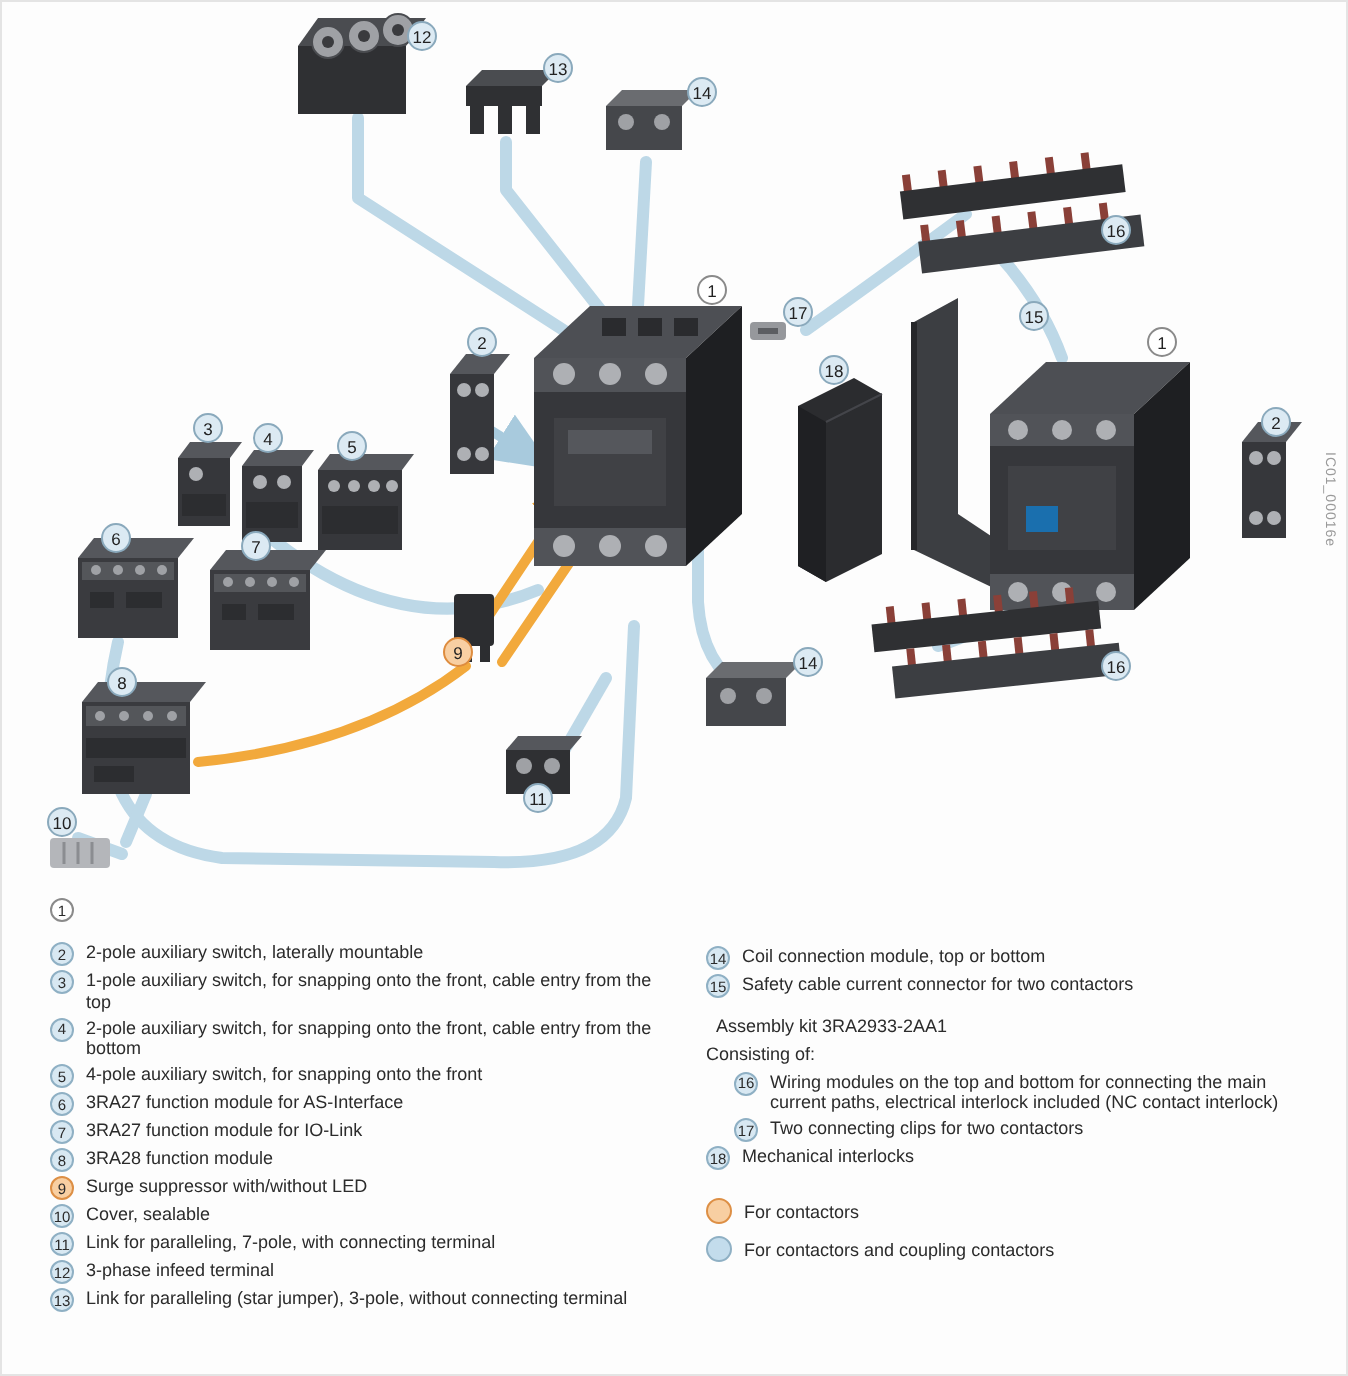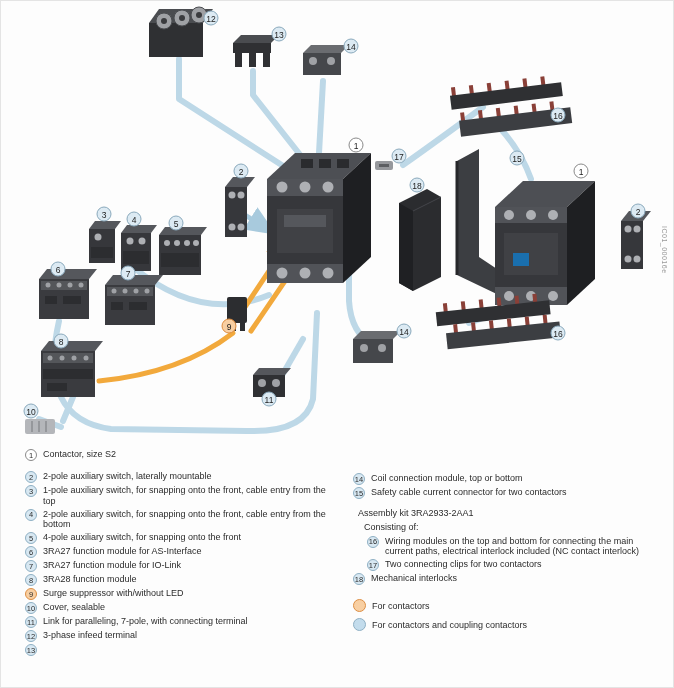--- a/index.html
+++ b/index.html
@@ -18,21 +18,21 @@
   .legend-right{position:absolute;left:352px;top:472px;width:302px;}
   .lrow{display:flex;gap:6px;margin-bottom:2px;font-size:9px;color:#2b2b2b;line-height:1.2;align-items:flex-start;}
   .lrow.first{margin-bottom:10px;}
   .lnum{flex:0 0 auto;width:12px;height:12px;border-radius:50%;border:1px solid #7f7f7f;
         display:inline-flex;align-items:center;justify-content:center;font-size:7.5px;box-sizing:border-box;background:#fff;}
   .c-blue{background:#d8e8f2;border-color:#8fb0c4;}
   .c-orange{background:#f8cfa2;border-color:#dd8f45;}
   .c-plain{background:#fff;border-color:#8a8a8a;}
   .ltext{flex:1 1 auto;}
   .lhead{font-size:9px;color:#2b2b2b;margin:9px 5px 3px;line-height:1.2;}
-  .lplain{font-size:9px;color:#2b2b2b;margin:0 11px 3px;line-height:1.2;}
+  .lplain{font-size:9px;color:#2b2b2b;margin:0 0 3px;line-height:1.2;}
   .kit{margin-left:14px;}
   .keyblock{margin-top:14px;}
   .krow{display:flex;gap:6px;align-items:center;margin-bottom:6px;font-size:9px;color:#2b2b2b;}
   .kdot{flex:0 0 auto;width:13px;height:13px;border-radius:50%;box-sizing:border-box;}
   .k-orange{background:#f8cfa2;border:1px solid #dd8f45;}
   .k-blue{background:#c3dcec;border:1px solid #8fb0c4;}
 </style>
 </head>
 <body>
 
@@ -309,21 +309,20 @@
         <div class="callout tone-blue" style="left: 557px; top: 332px;">16</div>
         <div class="callout tone-blue" style="left: 268px; top: 398px;">11</div>
         <div class="callout tone-blue" style="left: 30px; top: 410px;">10</div>
       </div>
     <div class="watermark">IC01_00016e</div>
   </div>
 
   <div class="legend-left">
     <div class="lrow first">
       <span class="lnum c-plain">1</span>
-      <span class="ltext">Contactor, size S2</span>
     </div>
     <div class="lrow">
       <span class="lnum c-blue">2</span>
       <span class="ltext">2-pole auxiliary switch, laterally mountable</span>
     </div>
     <div class="lrow">
       <span class="lnum c-blue">3</span>
       <span class="ltext">1-pole auxiliary switch, for snapping onto the front, cable entry from the top</span>
     </div>
     <div class="lrow">
@@ -357,20 +356,21 @@
     <div class="lrow">
       <span class="lnum c-blue">11</span>
       <span class="ltext">Link for paralleling, 7-pole, with connecting terminal</span>
     </div>
     <div class="lrow">
       <span class="lnum c-blue">12</span>
       <span class="ltext">3-phase infeed terminal</span>
     </div>
     <div class="lrow">
       <span class="lnum c-blue">13</span>
+      <span class="ltext">Link for paralleling (star jumper), 3-pole, without connecting terminal</span>
     </div>
   </div>
 
   <div class="legend-right">
     <div class="lrow">
       <span class="lnum c-blue">14</span>
       <span class="ltext">Coil connection module, top or bottom</span>
     </div>
     <div class="lrow">
       <span class="lnum c-blue">15</span>

